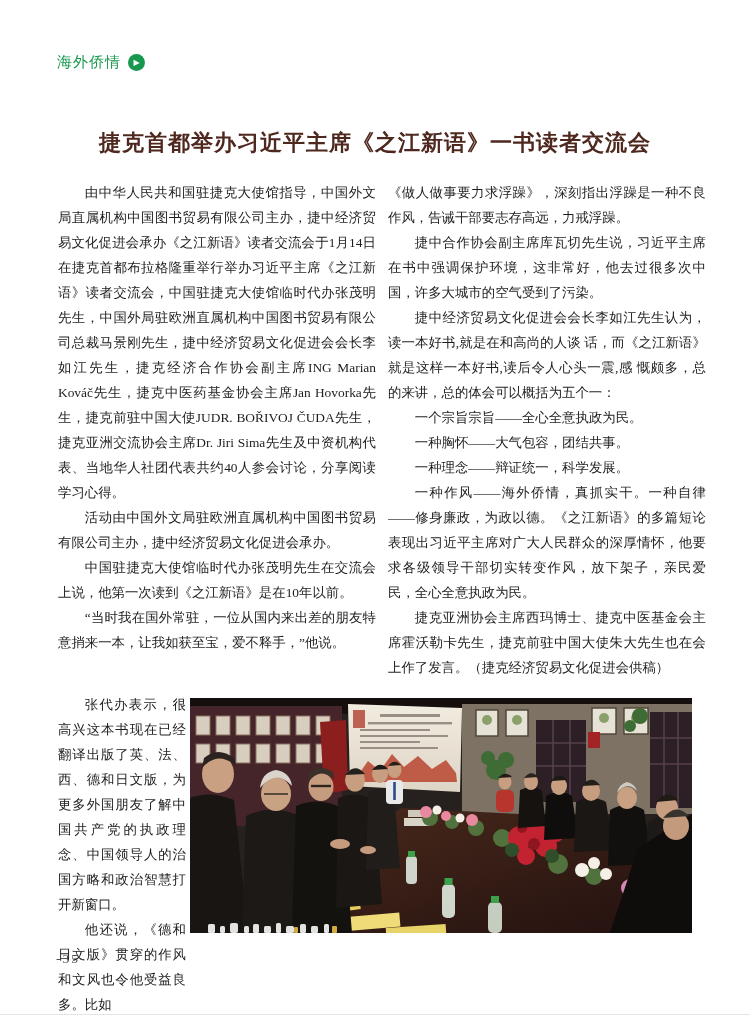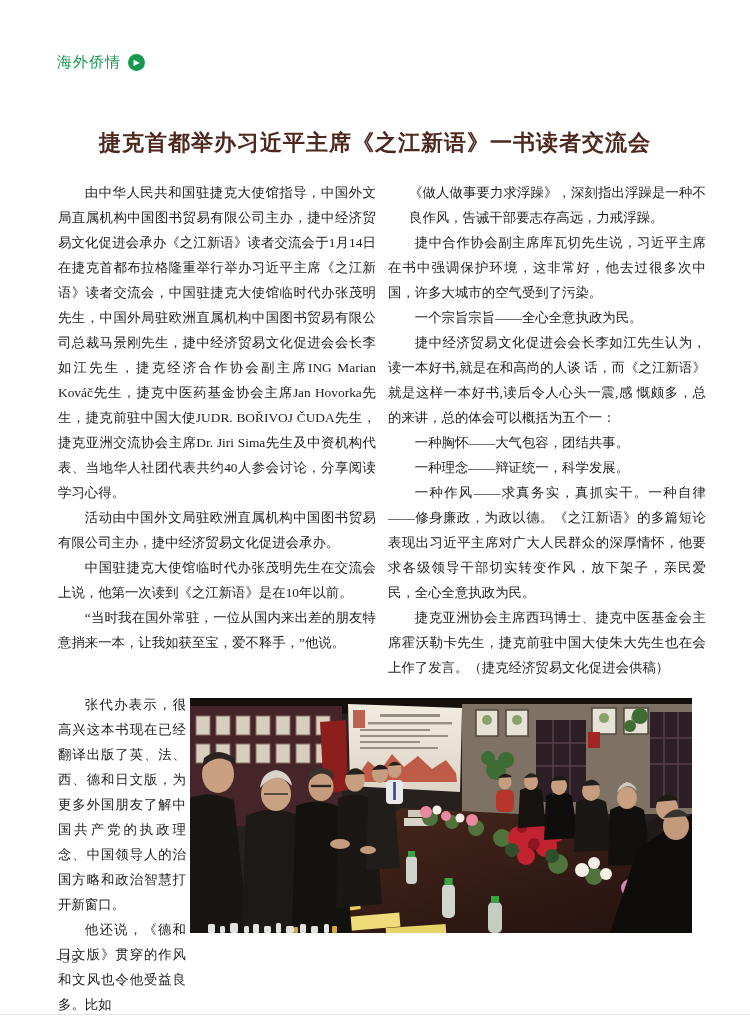--- a/index.html
+++ b/index.html
@@ -21,21 +21,21 @@
   }
 
   .title{
     position:absolute;left:30px;right:30px;top:105px;text-align:center;
     font-family:"Liberation Sans","DejaVu Sans",sans-serif;
     font-weight:bold;font-size:22px;color:#4e281e;letter-spacing:1px;line-height:46px;
   }
 
   .col{position:absolute;font-size:13.4px;line-height:25px;color:#1d1d1d;}
   .col p{margin:0;text-indent:2em;text-align:justify;}
-  .col p.no-indent{text-indent:0;margin-left:21px;}
+  .col p.no-indent{text-indent:0;}
   .col-left{left:58px;top:180px;width:318px;}
   .col-right{left:388px;top:180px;width:318px;}
   .col-narrow{left:58px;top:692px;width:128px;}
 
   .photo{
     position:absolute;left:190px;top:698px;width:502px;height:235px;
     background:#241d1c;overflow:hidden;
   }
   .photo svg{display:block;width:100%;height:100%;}
 
@@ -65,25 +65,25 @@
   </div>
 
   <div class="col col-narrow">
     <p>张代办表示，很高兴这本书现在已经翻译出版了英、法、西、德和日文版，为更多外国朋友了解中国共产党的执政理念、中国领导人的治国方略和政治智慧打开新窗口。</p>
     <p>他还说，《德和日文版》贯穿的作风和文风也令他受益良多。比如</p>
   </div>
 
   <div class="col col-right">
     <p class="no-indent">《做人做事要力求浮躁》，深刻指出浮躁是一种不良作风，告诫干部要志存高远，力戒浮躁。</p>
     <p>捷中合作协会副主席库瓦切先生说，习近平主席在书中强调保护环境，这非常好，他去过很多次中国，许多大城市的空气受到了污染。</p>
+    <p>捷中经济贸易文化促进会会长李如江先生认为，读一本好书,就是在和高尚的人谈 话，而《之江新语》就是这样一本好书,读后令人心头一震,感 慨颇多，总的来讲，总的体会可以概括为五个一：</p>
     <p>一个宗旨宗旨——全心全意执政为民。</p>
-    <p>捷中经济贸易文化促进会会长李如江先生认为，读一本好书,就是在和高尚的人谈 话，而《之江新语》就是这样一本好书,读后令人心头一震,感 慨颇多，总的来讲，总的体会可以概括为五个一：</p>
     <p>一种胸怀——大气包容，团结共事。</p>
     <p>一种理念——辩证统一，科学发展。</p>
-    <p>一种作风——求真务实，真抓实干。一种自律——修身廉政，为政以德。《之江新语》的多篇短论表现出习近平主席对广大人民群众的深厚情怀，他要求各级领导干部切实转变作风，放下架子，亲民爱民，全心全意执政为民。</p>
+    <p>一种作风——海外侨情，真抓实干。一种自律——修身廉政，为政以德。《之江新语》的多篇短论表现出习近平主席对广大人民群众的深厚情怀，他要求各级领导干部切实转变作风，放下架子，亲民爱民，全心全意执政为民。</p>
     <p>捷克亚洲协会主席西玛博士、捷克中医基金会主席霍沃勒卡先生，捷克前驻中国大使朱大先生也在会上作了发言。（捷克经济贸易文化促进会供稿）</p>
   </div>
 
   <div class="photo">
     <svg viewBox="0 0 502 235" preserveAspectRatio="none">
       <defs>
         <linearGradient id="tableGrad" x1="0" y1="0" x2="1" y2="1">
           <stop offset="0" stop-color="#4a2a1c"></stop>
             <stop offset="1" stop-color="#22100f"></stop>
         </linearGradient>

